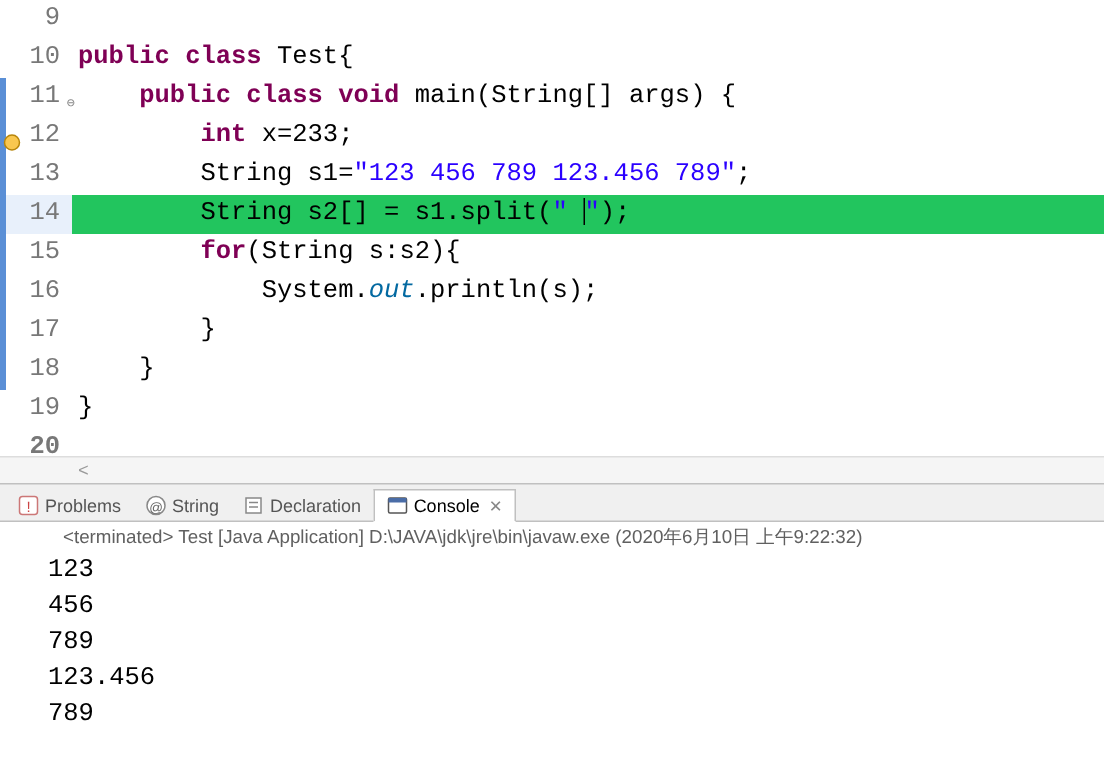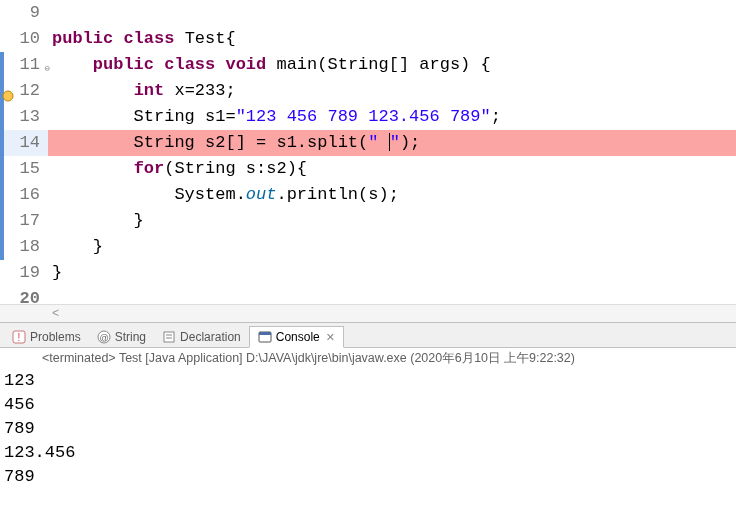--- a/index.html
+++ b/index.html
@@ -45,21 +45,21 @@
       top: 0;
       bottom: 0;
       width: 4px;
       background: #5a8fd6;
     }
     .code {
       padding-left: 4px;
       white-space: pre;
     }
     .highlighted {
-      background: #fca5a5;
+      background: #22c55e;
     }
     .highlighted .gutter { background: #e8f0fb; }
     .kw { color: #7f0055; font-weight: bold; }
     .str { color: #2a00ff; }
     .static-field { color: #0369a1; font-style: italic; }
     .plain { color: #000; }
     .caret {
       border-left: 1px solid #000;
       display: inline-block;
       height: 18px;
@@ -112,21 +112,21 @@
       color: #606060;
       padding: 2px 4px;
       margin-left: 38px;
     }
     .console-body {
       font-family: Consolas, "Courier New", monospace;
       font-size: 17px;
       padding: 0 4px;
       line-height: 24px;
     }
-    .console-line { height: 24px; }
+    .console-line { height: 24px; margin-left: 28px; }
     .close-x { font-size: 11px; color: #888; margin-left: 2px; }
     .truncated-line { height: 18px; overflow: hidden; font-weight: bold; }
   </style>
 </head>
 <body>
 
 <div class="editor" id="editor">
     <div class="code-line">
       <div class="gutter">9</div>
       <div class="code"></div>

